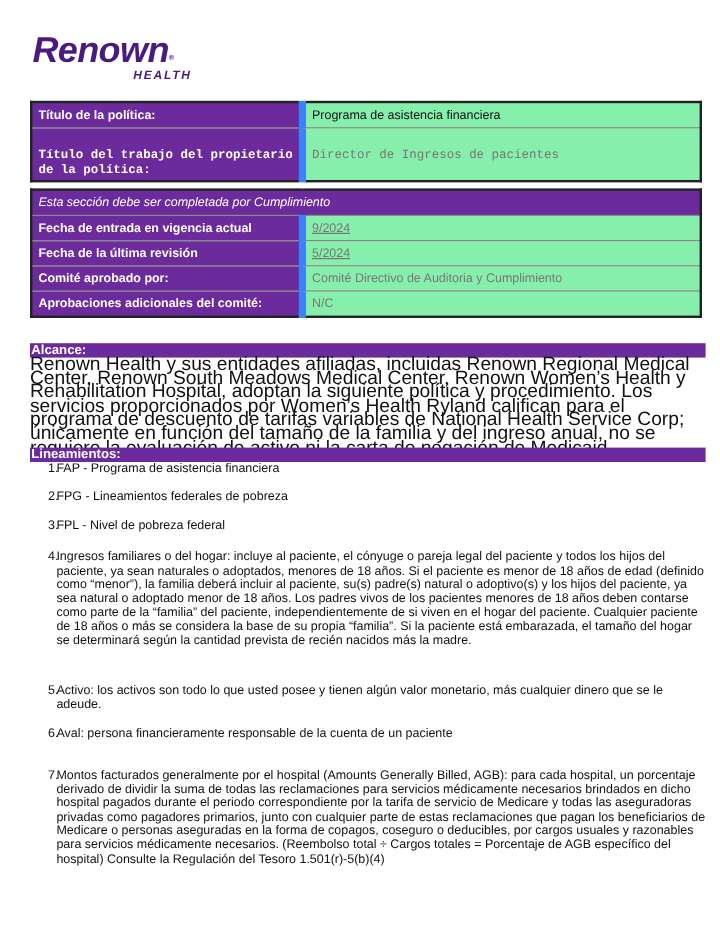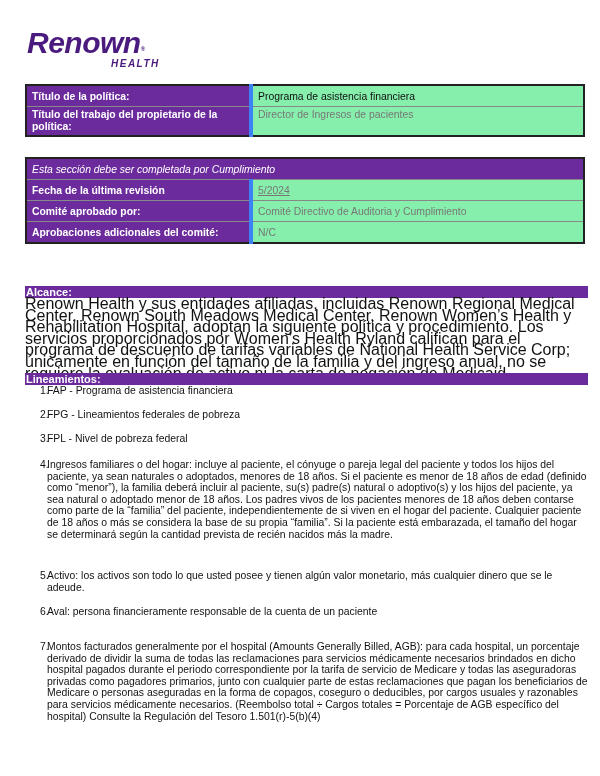--- a/index.html
+++ b/index.html
@@ -9,26 +9,26 @@
   .logo-main { font-family: "Liberation Sans", sans-serif; font-weight: bold; font-style: italic;
                font-size: 30px; color: #4a1a7e; letter-spacing: -0.5px; line-height: 30px; }
   .logo-reg { font-size: 6px; vertical-align: top; position: relative; top: 6px; font-style: normal; }
   .logo-sub { font-weight: bold; font-style: italic; font-size: 10px; color: #4a1a7e;
               letter-spacing: 1.5px; position: absolute; left: 84px; top: 30px; }
 
   table.policy { position: absolute; left: 25px; border-collapse: collapse; width: 560px;
                  border: 2px solid #222; }
   table.policy td { height: 20px; padding: 0 5px; font-size: 10.4px; border-bottom: 1px solid #888; }
   table.policy td.lbl { background: #6c2b9c; color: #fff; font-weight: bold; width: 212px;
-                        border-right: 4px solid #3b82f6; }
+                        border-right: 6px solid #3b82f6; }
   table.policy td.val { color: #777; background: #86efac; }
   table.policy td.val.dark { color: #111; }
   table.policy td.hdr { background: #6c2b9c; color: #fff; font-style: italic; }
   #t1 { top: 84px; }
-  #t1 td.tall { height: 26px; vertical-align: top; padding-top: 2px; line-height: 12px; }
+  #t1 td.tall { height: 26px; vertical-align: top; padding-top: 17px; line-height: 12px; font-family: Liberation Mono, monospace; }
   #t2 { top: 157px; }
   .u { text-decoration: underline; }
 
   .section-bar { position: absolute; left: 25px; width: 562px; height: 12px; background: #6c2b9c;
                  color: #fff; font-weight: bold; font-size: 11px; line-height: 12px; padding-left: 1px; }
   .para { position: absolute; left: 25px; width: 562px; font-size: 16px; line-height: 11.6px; }
 
   ol.defs { position: absolute; left: 0; top: 385px; margin: 0; padding: 0; list-style: none; width: 600px; }
   ol.defs li { position: absolute; left: 40px; width: 548px; font-size: 10.4px; line-height: 11.6px; }
   ol.defs li .num { position: absolute; left: 0; top: 0; width: 14px; }
@@ -52,20 +52,24 @@
     <td class="lbl tall">Título del trabajo del propietario de la política:</td>
     <td class="val tall">Director de Ingresos de pacientes</td>
   </tr>
 </tbody>
   </table>
 
 <table class="policy" id="t2">
   <tbody>
       <tr>
     <td class="hdr" colspan="2">Esta sección debe ser completada por Cumplimiento</td>
+  </tr>
+  <tr>
+    <td class="lbl">Fecha de entrada en vigencia actual</td>
+    <td class="val"><span class="u">9/2024</span></td>
   </tr>
   <tr>
     <td class="lbl">Fecha de la última revisión</td>
     <td class="val"><span class="u">5/2024</span></td>
   </tr>
   <tr>
     <td class="lbl">Comité aprobado por:</td>
     <td class="val">Comité Directivo de Auditoria y Cumplimiento</td>
   </tr>
   <tr>

